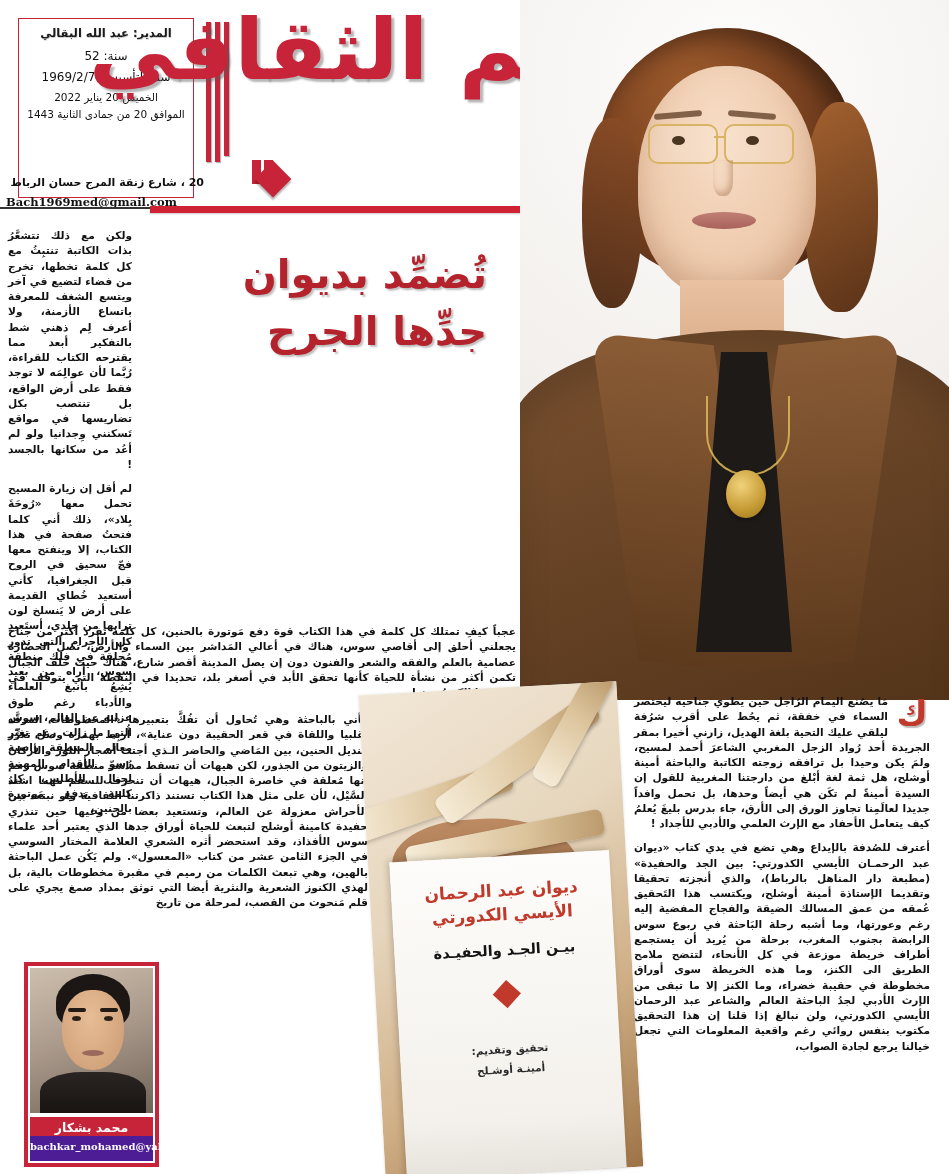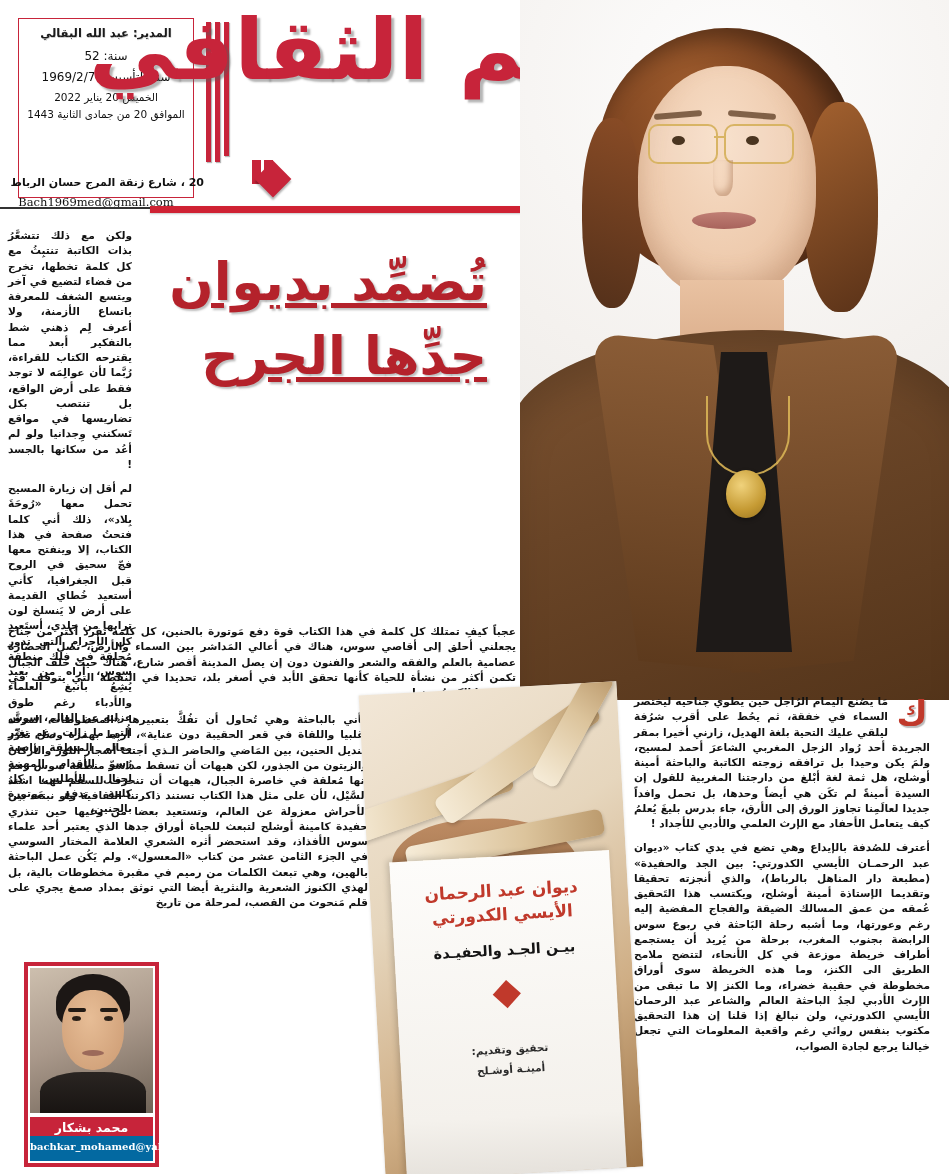--- a/index.html
+++ b/index.html
@@ -30,22 +30,22 @@
   .info-line{
     font-size:12px;font-weight:normal;color:#111;white-space:nowrap;
     margin-bottom:7px;direction:rtl;
   }
   .info-line.sm{font-size:10.5px;margin-bottom:5px;}
   .info-addr{
     position:absolute;left:14px;top:176px;width:190px;text-align:center;
     font-size:11px;font-weight:bold;color:#111;white-space:nowrap;
   }
   .info-mail{
-    position:absolute;left:6px;top:195px;width:180px;text-align:center;
-    font-size:11.5px;font-weight:normal;color:#111;
+    position:absolute;left:6px;top:195px;width:180px;text-align:left;
+    font-size:11.5px;font-weight:bold;color:#111;
     font-family:"DejaVu Serif","Liberation Serif",serif;
     direction:ltr;white-space:nowrap;
   }
 
   .logo-bars{position:absolute;left:206px;top:22px;width:26px;height:140px;}
   .logo-bars i{position:absolute;top:0;width:5px;height:140px;background:#c7243a;display:block;
      box-shadow:1px 1px 1px rgba(0,0,0,.28);}
   .logo-bars i.b1{left:0}
   .logo-bars i.b2{left:9px}
   .logo-bars i.b3{left:18px;height:134px;}
@@ -198,36 +198,36 @@
   .author-img .amouth{position:absolute;left:52px;top:82px;width:22px;height:6px;border-radius:50%;background:#9c6a5a}
   .author-img .abody{position:absolute;left:10px;top:104px;width:106px;height:48px;
      background:linear-gradient(#2a2522,#15110f);border-radius:40% 40% 0 0;}
   .author-name{
     position:absolute;left:6px;top:155px;width:123px;text-align:center;
     font-size:12.5px;font-weight:bold;color:#fff;background:#c7243a;
     padding:3px 0 1px 0;box-sizing:border-box;
   }
   .author-mail{
     position:absolute;left:6px;top:174px;width:123px;height:25px;text-align:left;
-    font-size:10px;font-weight:bold;color:#fff;background:#0369a1;direction:ltr;
+    font-size:10px;font-weight:bold;color:#fff;background:#4c1d95;direction:ltr;
     font-family:"DejaVu Serif","Liberation Serif",serif;
     line-height:22px;
   }
 
   
   .headline{
     position:absolute;right:462px;top:246px;width:190px;
     text-align:center;direction:rtl;
   }
   .headline .hl{
     font-size:42px;line-height:1.42;font-weight:bold;color:#b4222b;
     text-shadow:2px 2px 2px rgba(110,110,110,.45);
     white-space:nowrap;
   }
-  .headline .hl2{font-size:52px;text-decoration:underline;}
+  .headline .hl2{font-size:40px;}
 
   
   .col{position:absolute;direction:rtl;text-align:justify;color:#111;}
   .col p{margin:0 0 9px 0;}
   .body-txt{
     font-size:10.6px;line-height:1.44;font-weight:bold;
     font-family:"DejaVu Sans","Liberation Sans",sans-serif;
     letter-spacing:-0.1px;
   }
 

